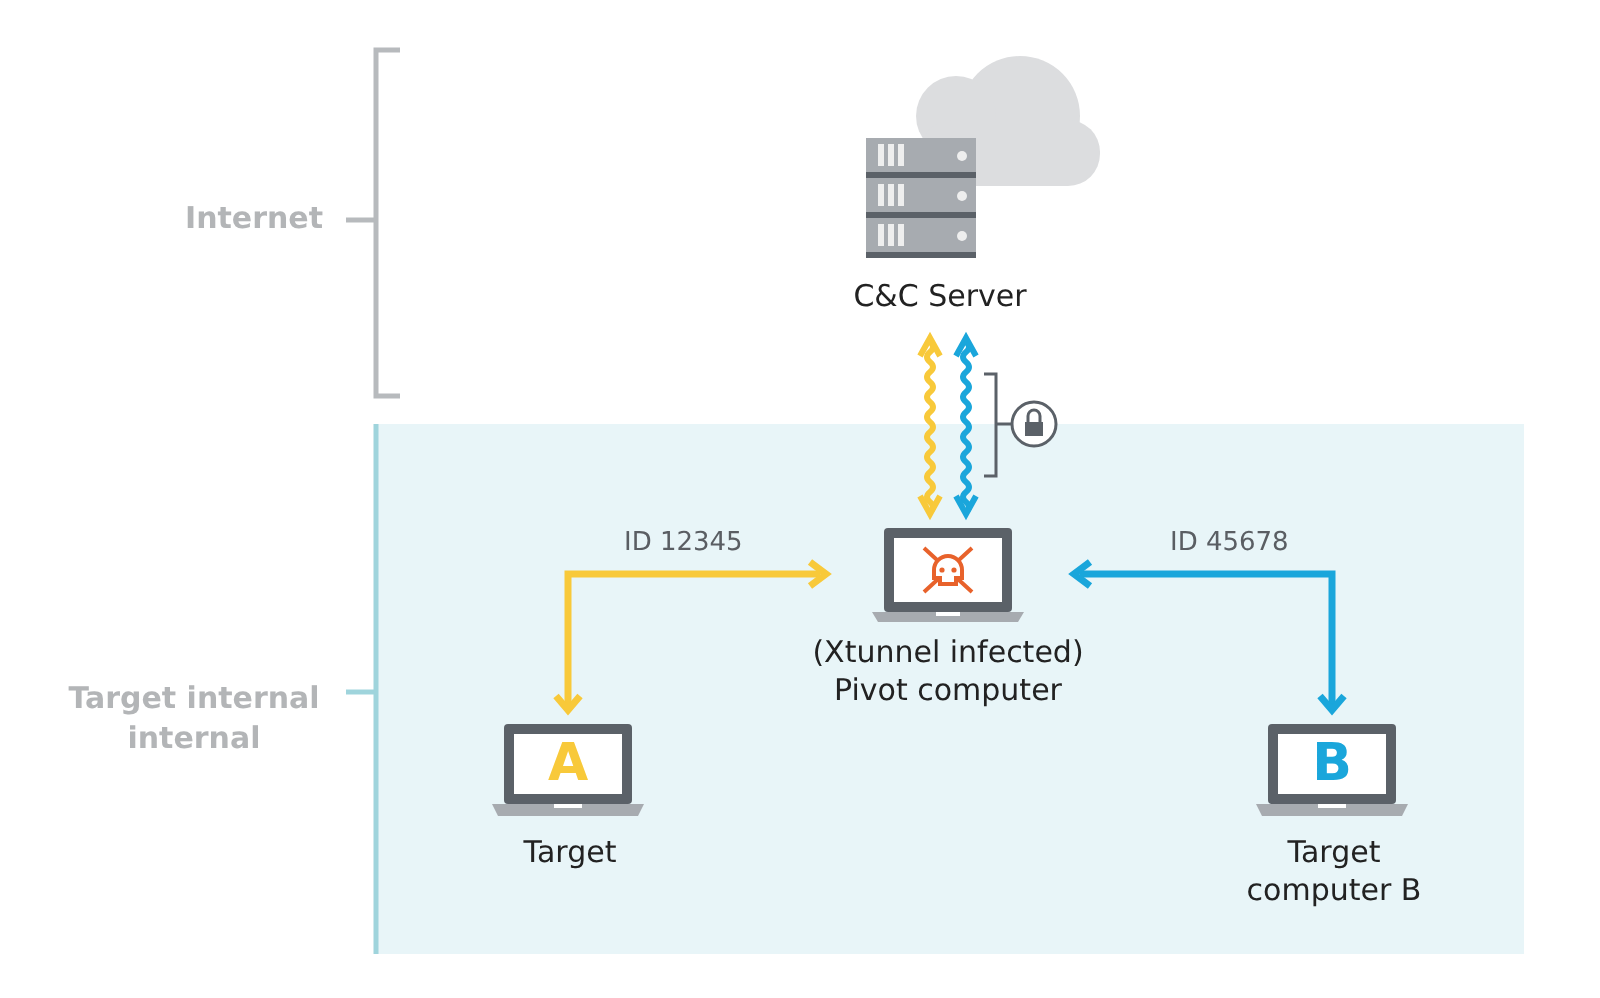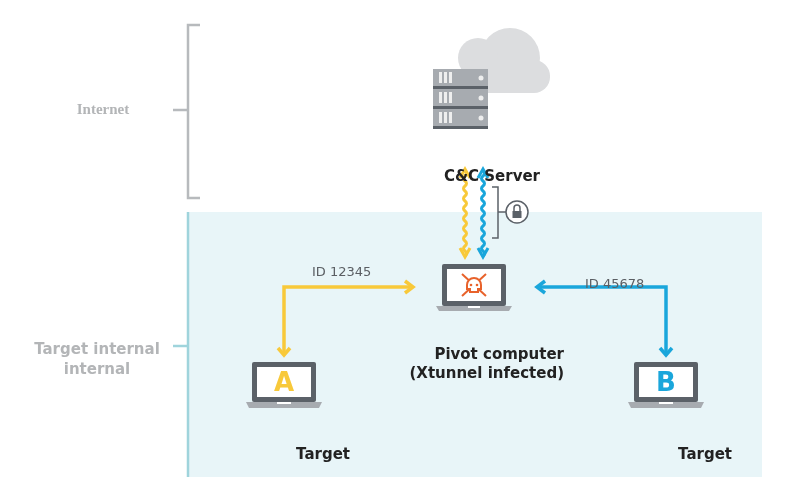--- a/index.html
+++ b/index.html
@@ -1,20 +1,20 @@
 <!DOCTYPE html>
 <html><head>
 <meta charset="utf-8">
 <style>
   html, body { margin: 0; padding: 0; background: #ffffff; }
   body { width: 800px; height: 499px; position: relative; overflow: hidden; font-family: "DejaVu Sans", "Liberation Sans", sans-serif; }
   .abs { position: absolute; }
   .zone-internal { left: 188px; top: 212px; width: 574px; height: 265px; background: #e8f5f8; }
   .side-label { color: #b3b5b7; font-weight: bold; font-size: 15px; text-align: center; line-height: 20px; }
-  .node-label { color: #222; font-size: 15px; font-weight: 700; text-align: right; line-height: 19px; margin-top: 28px; }
+  .node-label { color: #222; font-size: 15px; font-weight: 400; text-align: center; line-height: 19px; }
   .id-label { color: #5a5e63; font-size: 13px; }
   svg { position: absolute; left: 0; top: 0; }
 </style>
 </head>
 <body>
 
 <div class="abs zone-internal"></div>
 
 <svg width="800" height="499" viewBox="0 0 800 499">
 
@@ -117,29 +117,30 @@
     <rect x="634" y="362" width="64" height="40" rx="2" fill="#5b6168"></rect>
     <rect x="639" y="367" width="54" height="30" fill="#ffffff"></rect>
     <path d="M628 402 H704 L701 408 H631 Z" fill="#a7abb0"></path>
     <rect x="659" y="402" width="14" height="2" fill="#ffffff"></rect>
   </g>
 </svg>
 
 <div class="abs" style="left:257px;top:367px;width:54px;height:30px;text-align:center;line-height:30px;font-size:26px;font-weight:bold;color:#f8c93a;">A</div>
 <div class="abs" style="left:639px;top:367px;width:54px;height:30px;text-align:center;line-height:30px;font-size:26px;font-weight:bold;color:#1aa6db;">B</div>
 
-<div class="abs side-label" style="left:48px;top:99px;width:110px;font-family:Liberation Serif, serif;">Internet</div>
+<div class="abs side-label" style="left:72px;top:99px;width:110px;">Internet</div>
 <div class="abs side-label" style="left:22px;top:339px;width:150px;">Target internal internal</div>
 
 <div class="abs node-label" style="left:400px;top:139px;width:140px;">C&amp;C Server</div>
 <div class="abs node-label" style="left:384px;top:317px;width:180px;">
+  <div>(Xtunnel infected)</div>
   <div>Pivot computer</div>
-  <div>(Xtunnel infected)</div>
 </div>
 <div class="abs node-label" style="left:220px;top:417px;width:130px;">
   <div>Target</div>
 </div>
 <div class="abs node-label" style="left:602px;top:417px;width:130px;">
   <div>Target</div>
+  <div>computer B</div>
 </div>
 
 <div class="abs id-label" style="left:312px;top:264px;">ID 12345</div>
-<div class="abs id-label" style="left:585px;top:276px;">ID 45678</div>
+<div class="abs id-label" style="left:585px;top:264px;">ID 45678</div>
 
 </body></html>

